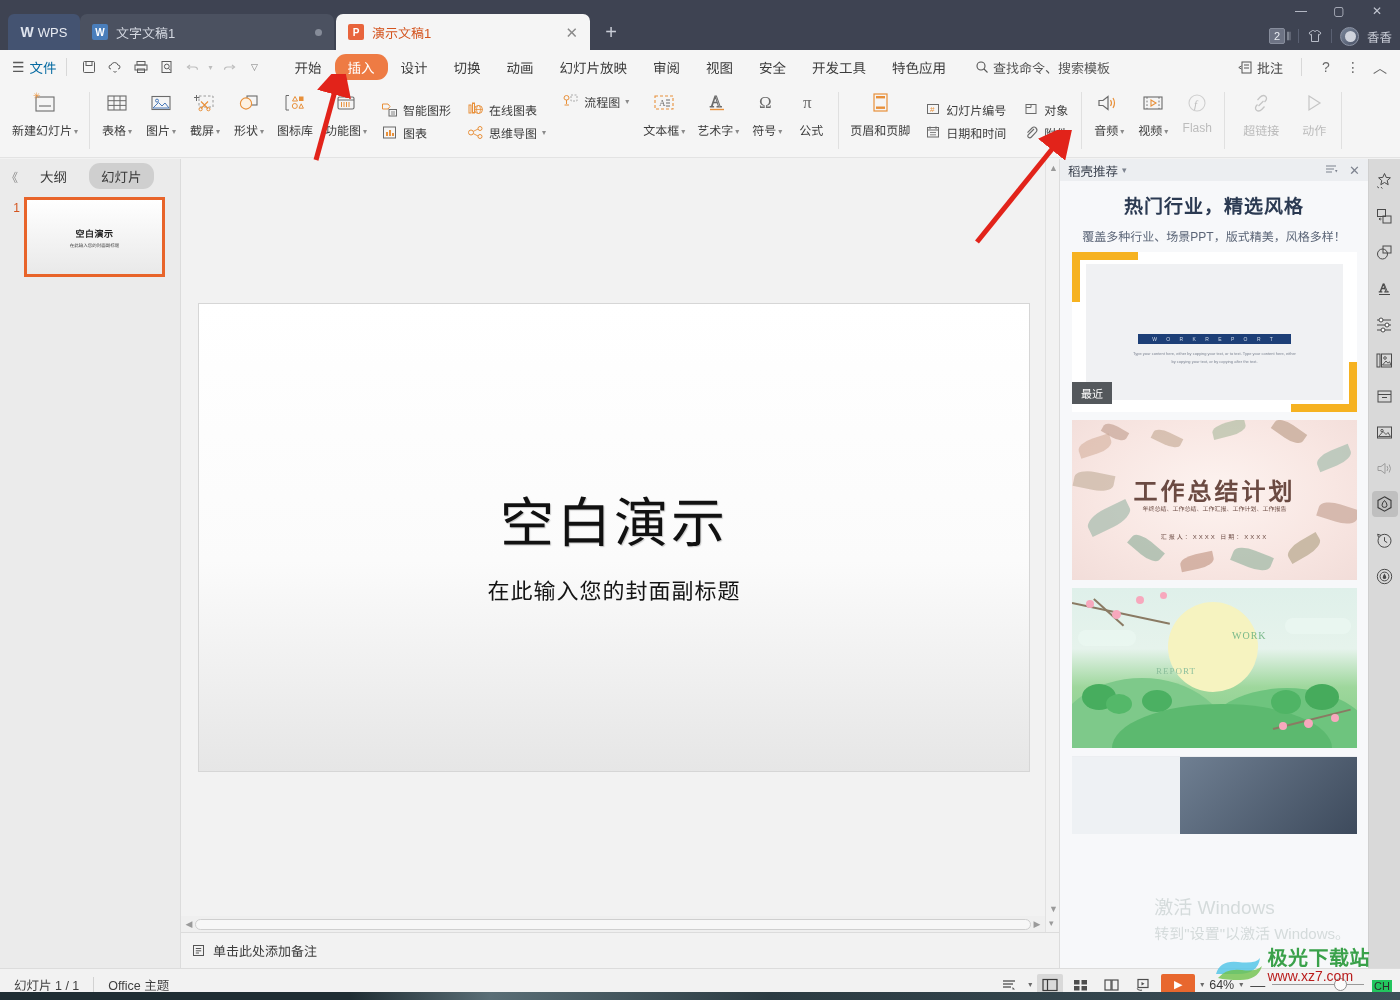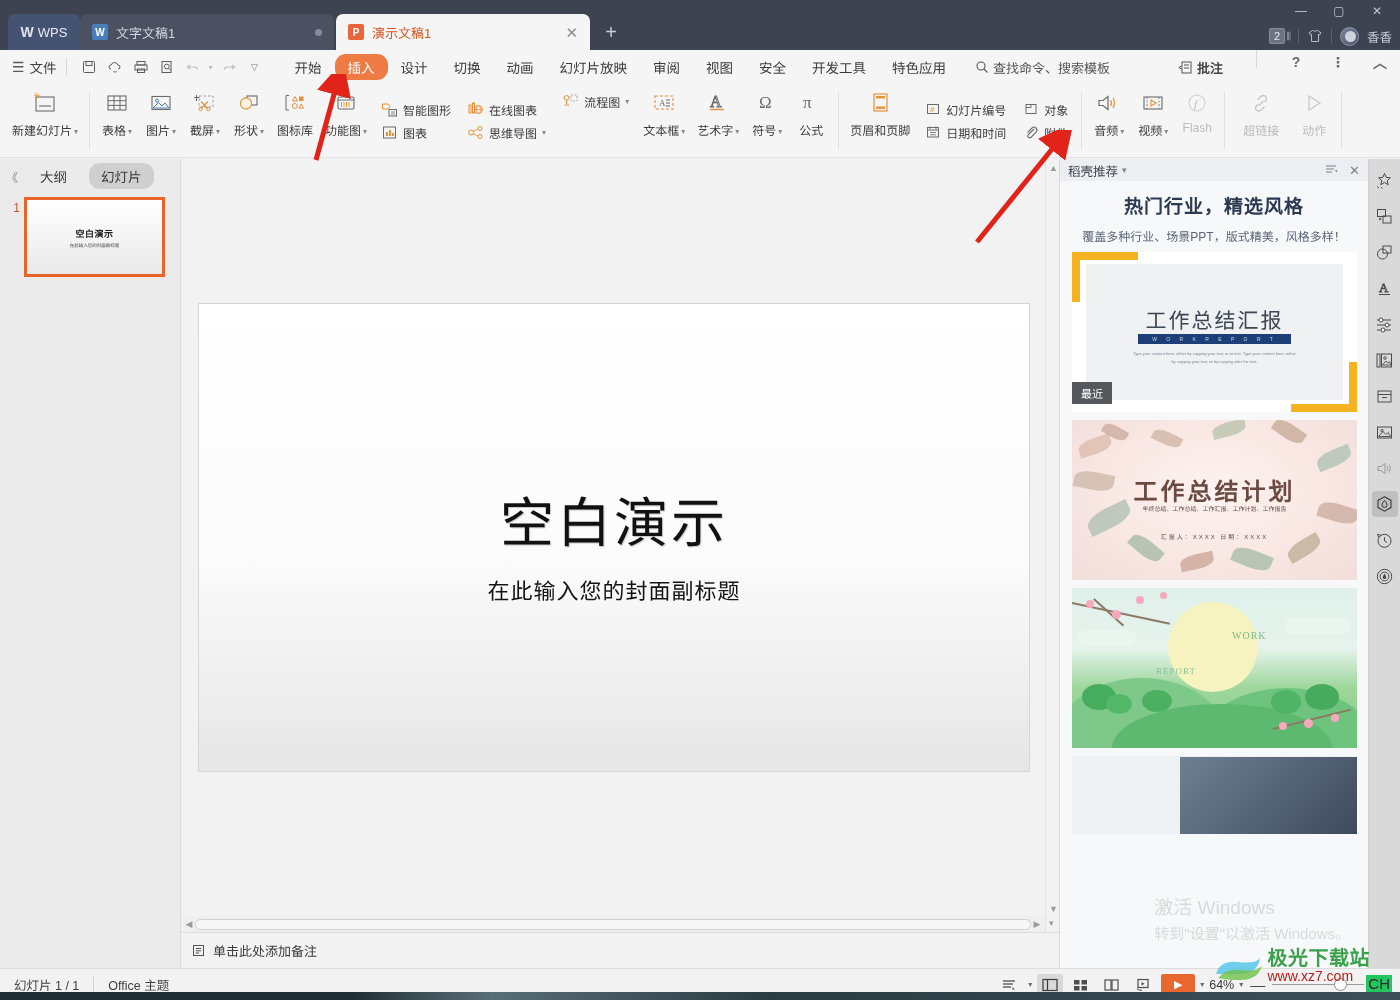--- a/index.html
+++ b/index.html
@@ -81,40 +81,40 @@
   .avatar:after{content:"";position:absolute;left:4px;top:3px;width:11px;height:11px;border-radius:50%;background:#cfd3dc;}
   .user-name { color: #c9cdd7; font-size: 12.5px; }
 
   
   .menubar {
     position: absolute; top: 50px; left: 0; width: 1400px; height: 34px;
     background: #f5f5f5; display: flex; align-items: center;
     border-bottom: 0px;
   }
   .mb-hamburger { margin-left: 12px; color:#5a5a5a; font-size: 14px; line-height:1;}
-  .mb-file { margin-left: 5px; font-size: 13.5px; color: #404040; }
+  .mb-file { margin-left: 5px; font-size: 13.5px; color: #0369a1; }
   .mb-sep { width:1px; height:18px; background:#d8d8d8; margin:0 9px; }
   .qa-icon {
     width: 26px; height: 26px; display:flex; align-items:center; justify-content:center;
     color:#5c5c5c;
   }
   .qa-icon.dim { color:#bdbdbd; }
   .mb-tabs { display:flex; align-items:center; margin-left: 14px; gap: 0px;}
   .mb-tab {
     font-size: 13.5px; color:#3b3b3b; padding: 3px 13px; border-radius: 11px;
     white-space:nowrap;
   }
   .mb-tab.on { background: #ee7b44; color:#fff; }
   .mb-search {
     display:flex; align-items:center; gap:4px; margin-left: 16px;
     font-size: 13px; color:#555;
   }
   .mb-far {
     position:absolute; right: 8px; top:0; height:34px;
-    display:flex; gap:18px;font-weight:bold;
+    display:flex; align-items:center; gap:3px;
   }
   .mb-annot { display:flex; align-items:center; gap:4px; font-size:13px; color:#444; padding:0 6px;}
   .mb-far-ico { width:24px;height:24px;display:flex;align-items:center;justify-content:center;color:#6a6a6a;font-size:14px;}
 
   
   .ribbon {
     position: absolute; top: 84px; left: 0; width: 1400px; height: 74px;
     background: #f5f5f5; border-bottom: 1px solid #e3e3e3;
     display: flex; align-items: stretch; padding-left: 6px;
   }
@@ -307,21 +307,21 @@
     position:absolute; right: 30px; bottom: 16px;
     display:flex; align-items:flex-end; gap:4px;
   }
   .wm-site .txt { color:#3aa14a; font-size: 20px; font-weight:bold; letter-spacing:0.5px;}
   .wm-site .url { color:#b91c1c; font-size:14px; }
   .taskbar {
     position:absolute; left:0; bottom:0; width:1400px; height:8px;
     background: linear-gradient(90deg,#1f2d33 0%, #1f2d33 25%, #5a6e76 35%, #2b3b42 55%, #3c4f58 100%);
   }
   .ime-badge {
-    position:absolute; right: 8px; bottom: 8px; font-size: 15px; color:#2b2b2b;
+    position:absolute; right: 8px; bottom: 8px; font-size: 11px; color:#2b2b2b;
     background:#22c55e; padding: 0 2px;
   }
 </style>
 </head>
 <body>
 
 <div id="app">
 
   <div class="titlebar">
     <div class="wps-badge">
@@ -837,21 +837,20 @@
       <div class="rp-sub">覆盖多种行业、场景PPT，版式精美，风格多样！</div>
 
 
 
       <div class="tpl t1">
         <div class="corner-tl"></div>
         <div class="corner-tl2"></div>
         <div class="corner-br"></div>
         <div class="corner-br2"></div>
         <div class="cbox"></div>
-        <div class="tt">工作总结汇报</div>
         <div class="band">W O R K   R E P O R T</div>
         <div class="ltxt">Type your content here, either by copying your text, or to text. Type your content here, either by copying your text, or by copying after the text.</div>
         <div class="tag">最近</div>
       </div>
 
       <div class="tpl t2">
         <span class="leaf" style="left:6px;top:18px;width:34px;height:16px;background:#d9b9a8;transform:rotate(-18deg);"></span>
         <span class="leaf" style="left:30px;top:6px;width:26px;height:12px;background:#c8a698;transform:rotate(30deg);"></span>
         <span class="leaf" style="left:2px;top:52px;width:40px;height:18px;background:#c9b6a4;transform:rotate(12deg);"></span>
         <span class="leaf" style="left:14px;top:88px;width:46px;height:20px;background:#a8bcae;transform:rotate(-26deg);"></span>

